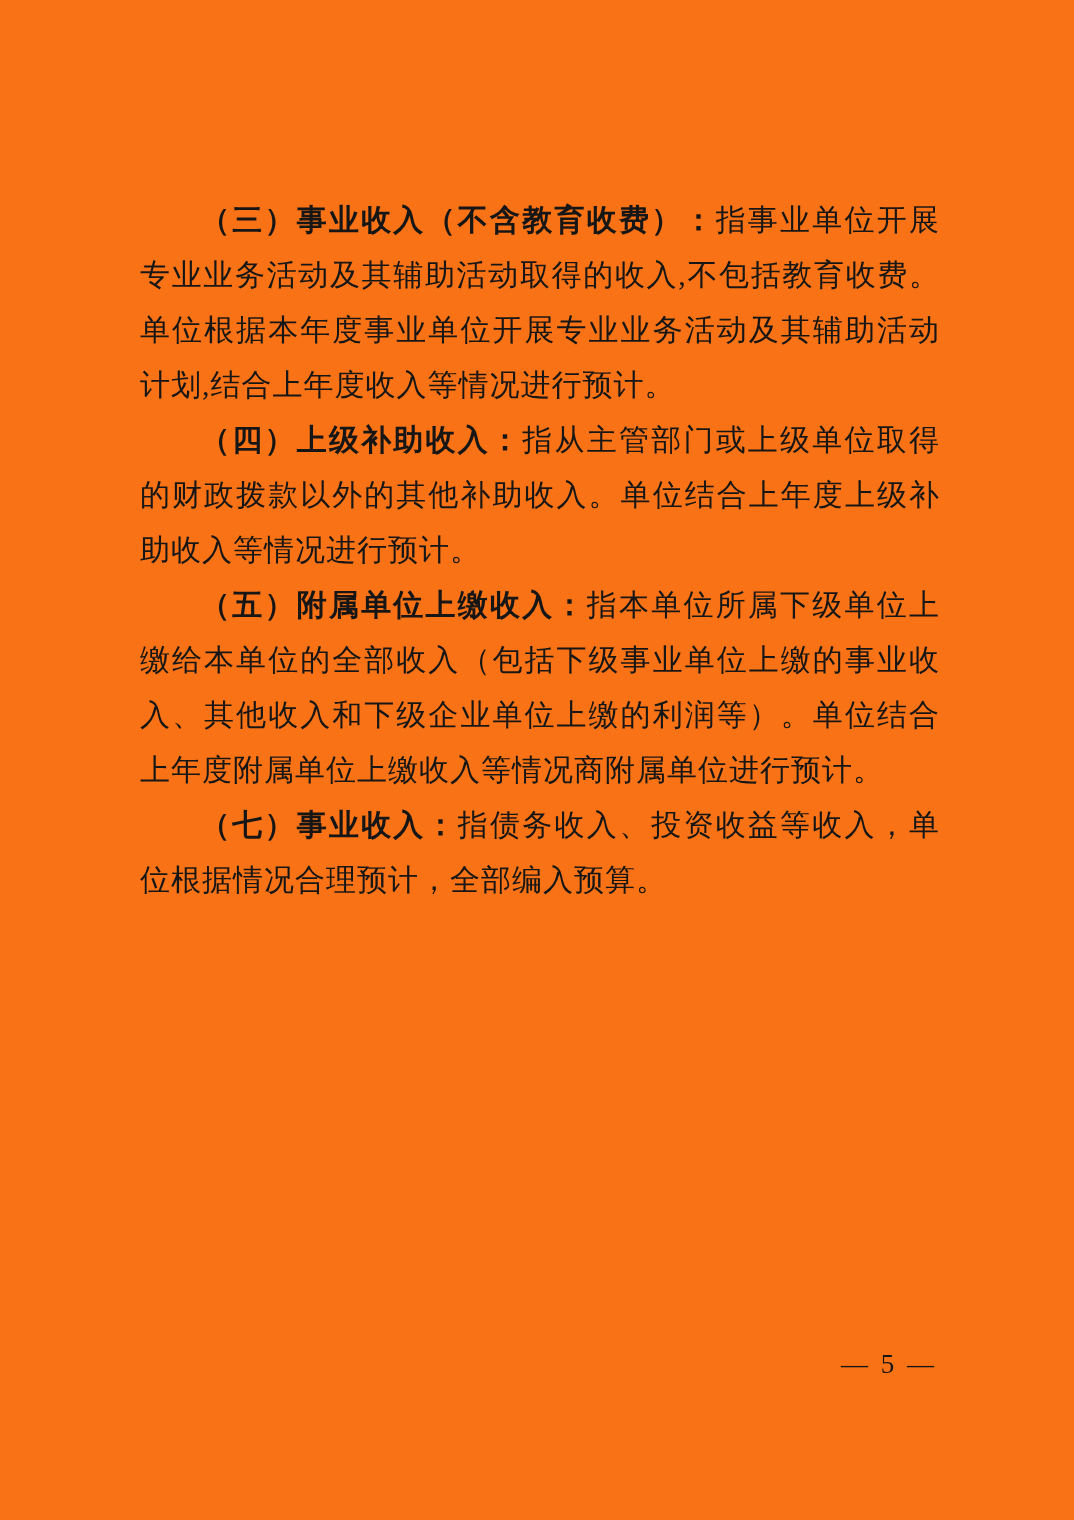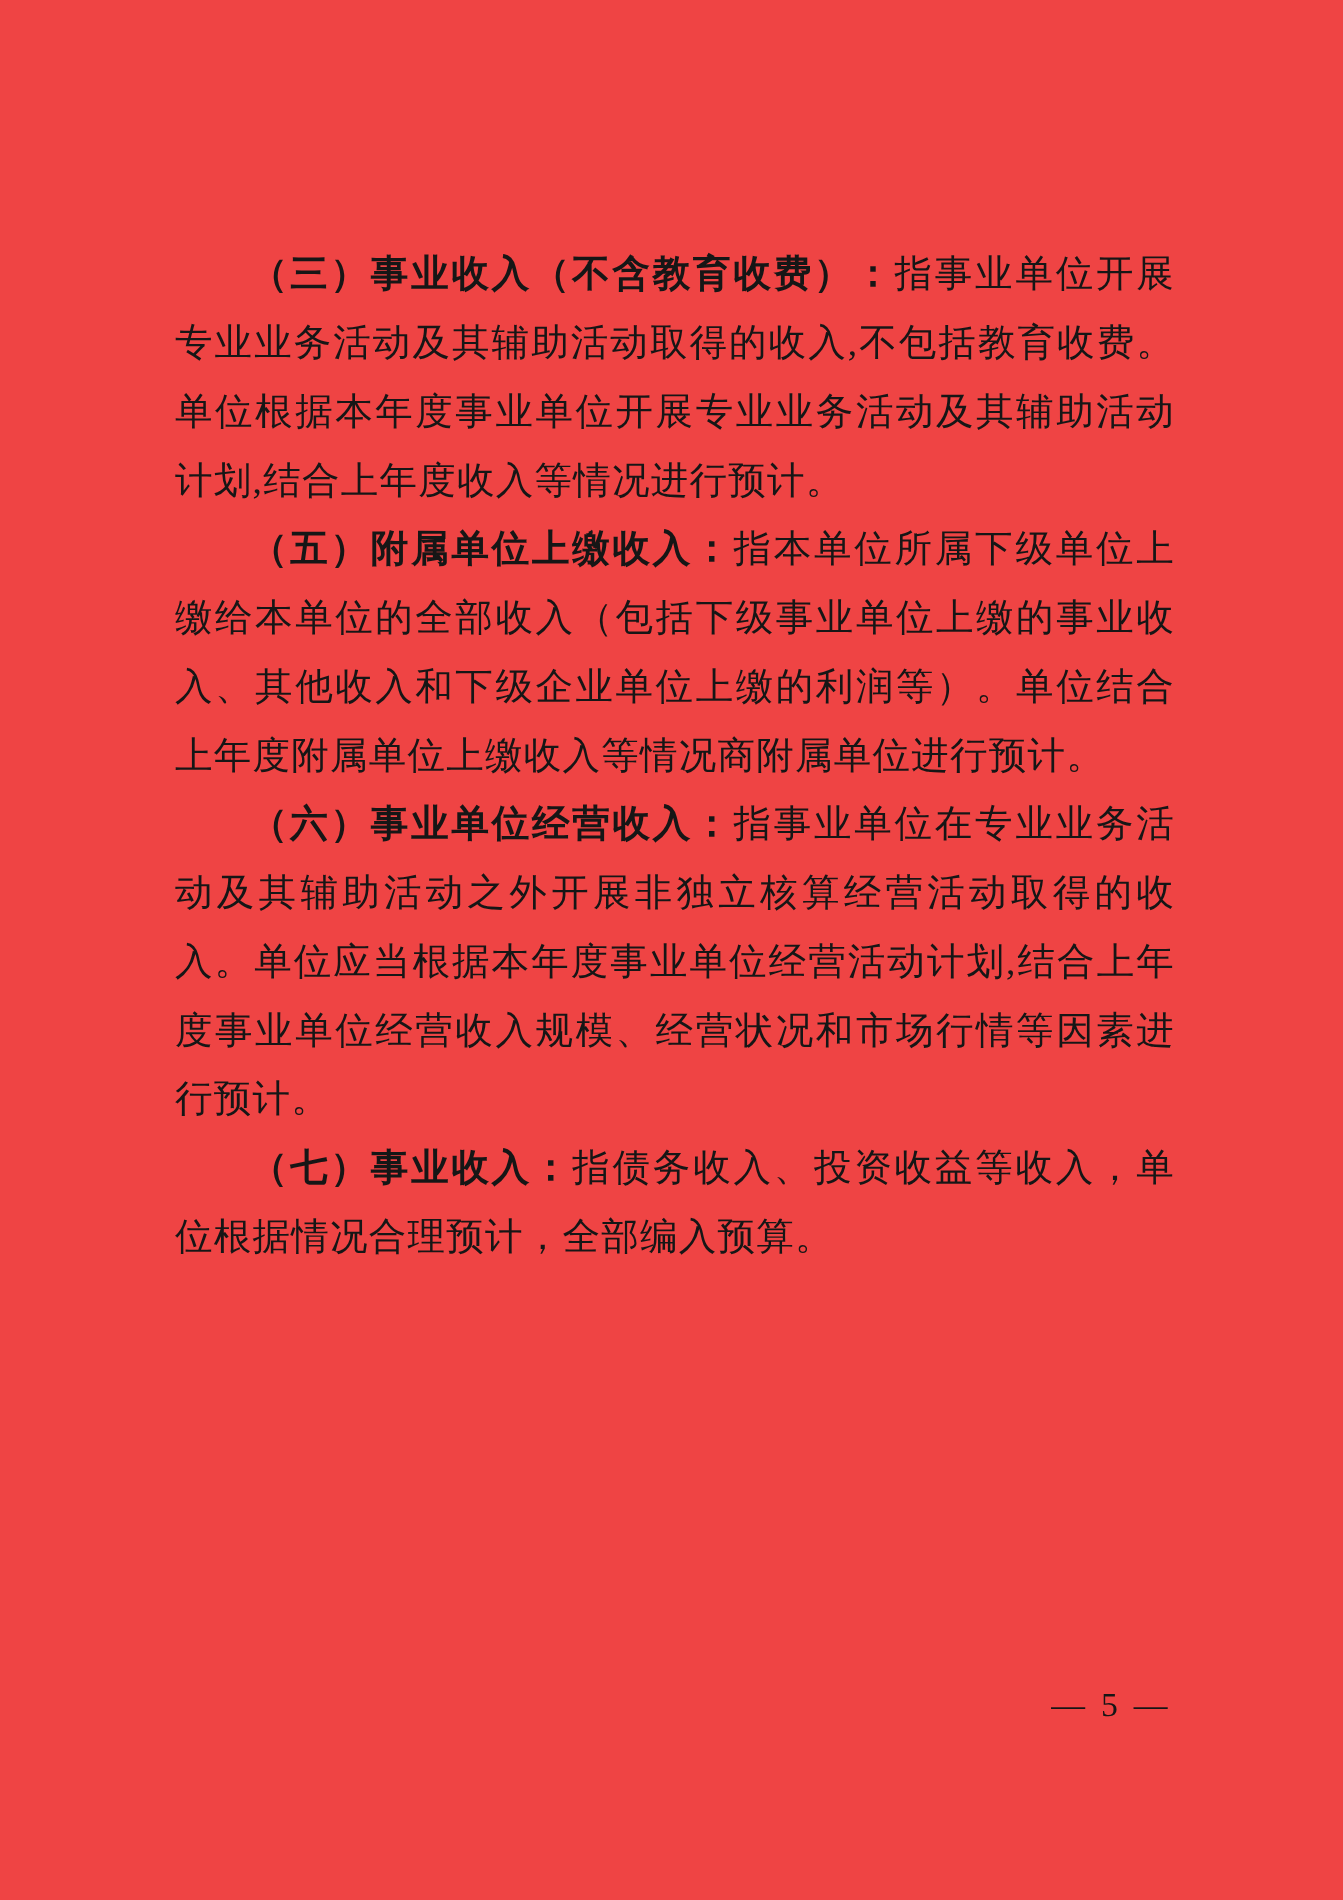--- a/index.html
+++ b/index.html
@@ -12,21 +12,21 @@
     height: 1520px;
     position: relative;
     font-family: "Liberation Serif", serif;
   }
   .page {
     position: absolute;
     left: 0;
     top: 0;
     width: 1074px;
     height: 1520px;
-    background: #ef4444;
+    background: #f97316;
     overflow: hidden;
   }
   .content {
     position: absolute;
     left: 140px;
     top: 192px;
     width: 800px;
   }
   .para {
     margin: 0;
@@ -54,24 +54,24 @@
   }
 </style>
 </head>
 <body>
 
 <div class="page">
   <div class="content">
 
     <p class="para"><span class="lead">（三）事业收入（不含教育收费）：</span><span>指事业单位开展专业业务活动及其辅助活动取得的收入,不包括教育收费。单位根据本年度事业单位开展专业业务活动及其辅助活动计划,结合上年度收入等情况进行预计。</span></p>
 
+    <p class="para"><span class="lead">（四）上级补助收入：</span><span>指从主管部门或上级单位取得的财政拨款以外的其他补助收入。单位结合上年度上级补助收入等情况进行预计。</span></p>
 
     <p class="para"><span class="lead">（五）附属单位上缴收入：</span><span>指本单位所属下级单位上缴给本单位的全部收入（包括下级事业单位上缴的事业收入、其他收入和下级企业单位上缴的利润等）。单位结合上年度附属单位上缴收入等情况商附属单位进行预计。</span></p>
 
-    <p class="para"><span class="lead">（六）事业单位经营收入：</span><span>指事业单位在专业业务活动及其辅助活动之外开展非独立核算经营活动取得的收入。单位应当根据本年度事业单位经营活动计划,结合上年度事业单位经营收入规模、经营状况和市场行情等因素进行预计。</span></p>
 
     <p class="para"><span class="lead">（七）事业收入：</span><span>指债务收入、投资收益等收入，单位根据情况合理预计，全部编入预算。</span></p>
 
 
   </div>
 
   <div class="page-number">— 5 —</div>
 </div>
 
 </body></html>

